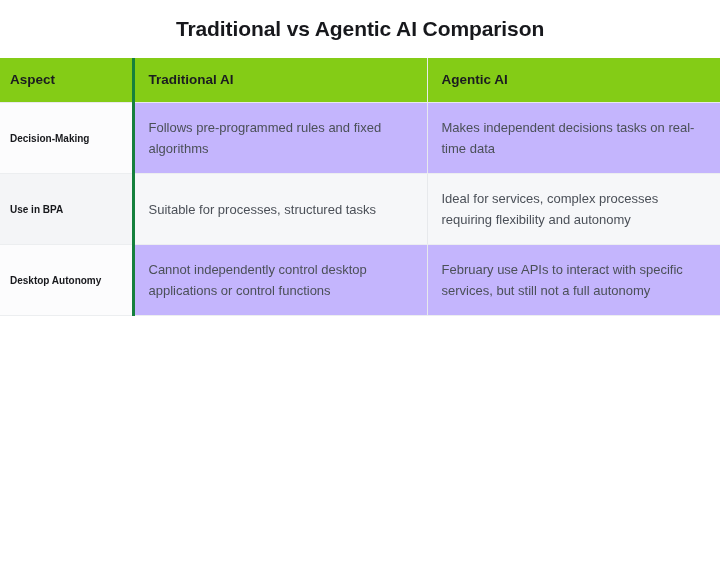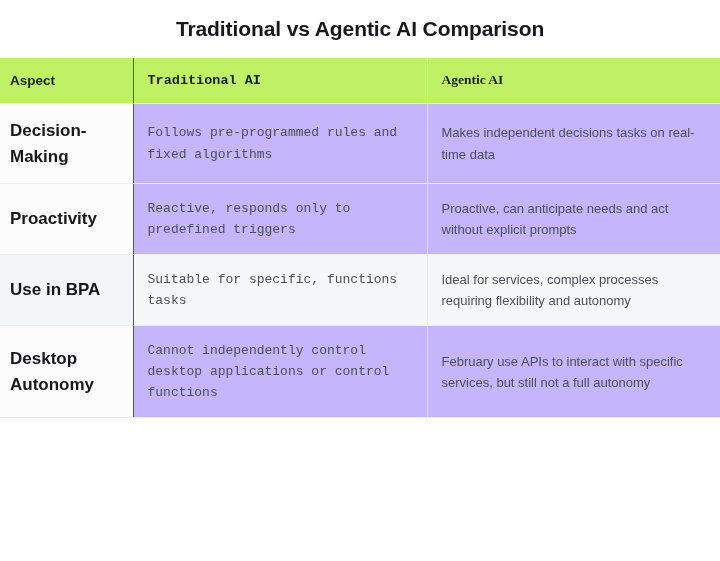--- a/index.html
+++ b/index.html
@@ -45,58 +45,57 @@
     width: 720px;
     border-collapse: collapse;
     table-layout: fixed;
   }
 
   .col-aspect   { width: 133px; }
   .col-trad     { width: 294px; }
   .col-agentic  { width: 293px; }
 
   .table thead th {
-    background: #bef264;
+    background: #84cc16;
     text-align: left;
     font-size: 13.5px;
     font-weight: bold;
     color: #1b1c20;
     padding: 14px 12px 15px 12px;
     vertical-align: middle;
     border-bottom: 1px solid #e9eaed;
     box-sizing: border-box;
   }
   .table thead th.col-aspect   { padding-left: 10px; }
   .table thead th.col-trad     { padding-left: 14px; }
-  .table thead th.col-agentic  { padding-left: 14px; font-family: Liberation Serif, serif; }
+  .table thead th.col-agentic  { padding-left: 14px; }
 
   .table tbody td {
     vertical-align: middle;
     font-size: 13px;
     color: #4b5058;
     line-height: 1.62;
     padding: 14px 14px 14px 14px;
     border-bottom: 1px solid #eceef0;
     box-sizing: border-box;
   }
 
   .table tbody td.aspect-cell {
     font-weight: bold;
-    font-size: 17px;
+    font-size: 10px;
     color: #17181c;
     line-height: 1.5;
     padding-left: 10px;
     padding-right: 8px;
   }
 
   
   .table tbody td.trad-cell,
   .table thead th.col-trad {
-    border-left: 1px solid #15803d;
-    font-family: Liberation Mono, monospace;
+    border-left: 3px solid #15803d;
   }
   .table tbody td.agentic-cell,
   .table thead th.col-agentic {
     border-left: 1px solid #e7e9ec;
   }
 
   
   .table tbody tr.stripe td {
     background: #f6f7f9;
   }
@@ -131,29 +130,24 @@
     </thead>
     <tbody>
 
       <tr class="plain">
         <td class="aspect-cell">Decision-Making</td>
         <td class="trad-cell">Follows pre-programmed rules and fixed algorithms</td>
         <td class="agentic-cell">Makes independent decisions tasks on real-time data</td>
       </tr>
 
 
-      <tr class="plain">
-        <td class="aspect-cell">Proactivity</td>
-        <td class="trad-cell">Reactive, responds only to predefined triggers</td>
-        <td class="agentic-cell">Proactive, can anticipate needs and act without explicit prompts</td>
-      </tr>
 
       <tr class="stripe">
         <td class="aspect-cell">Use in BPA</td>
-        <td class="trad-cell">Suitable for specific, functions tasks</td>
+        <td class="trad-cell">Suitable for processes, structured tasks</td>
         <td class="agentic-cell">Ideal for services, complex processes requiring flexibility and autonomy</td>
       </tr>
 
       <tr class="plain">
         <td class="aspect-cell">Desktop Autonomy</td>
         <td class="trad-cell">Cannot independently control desktop applications or control functions</td>
         <td class="agentic-cell">February use APIs to interact with specific services, but still not a full autonomy</td>
       </tr>
 
     </tbody>

